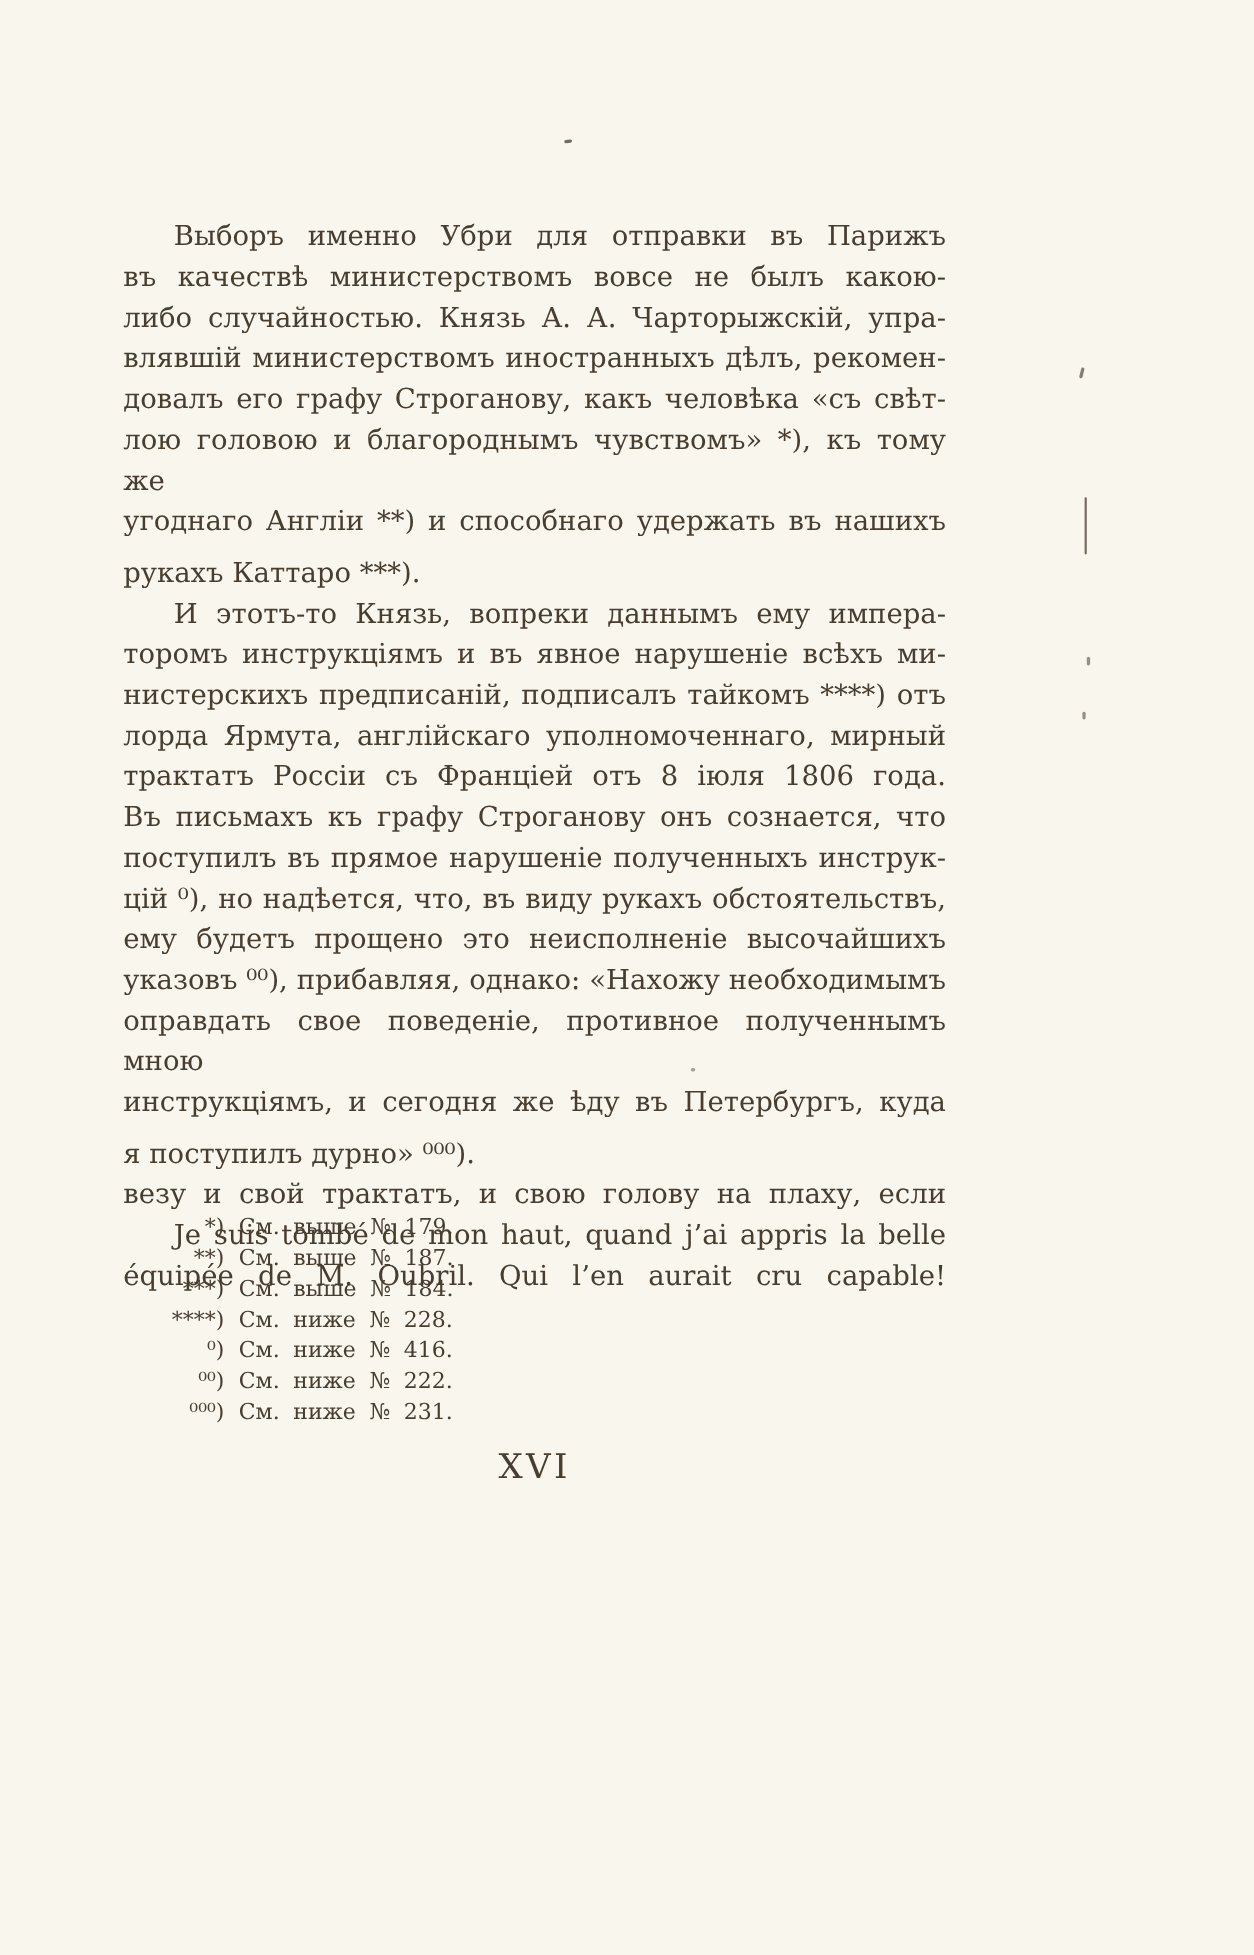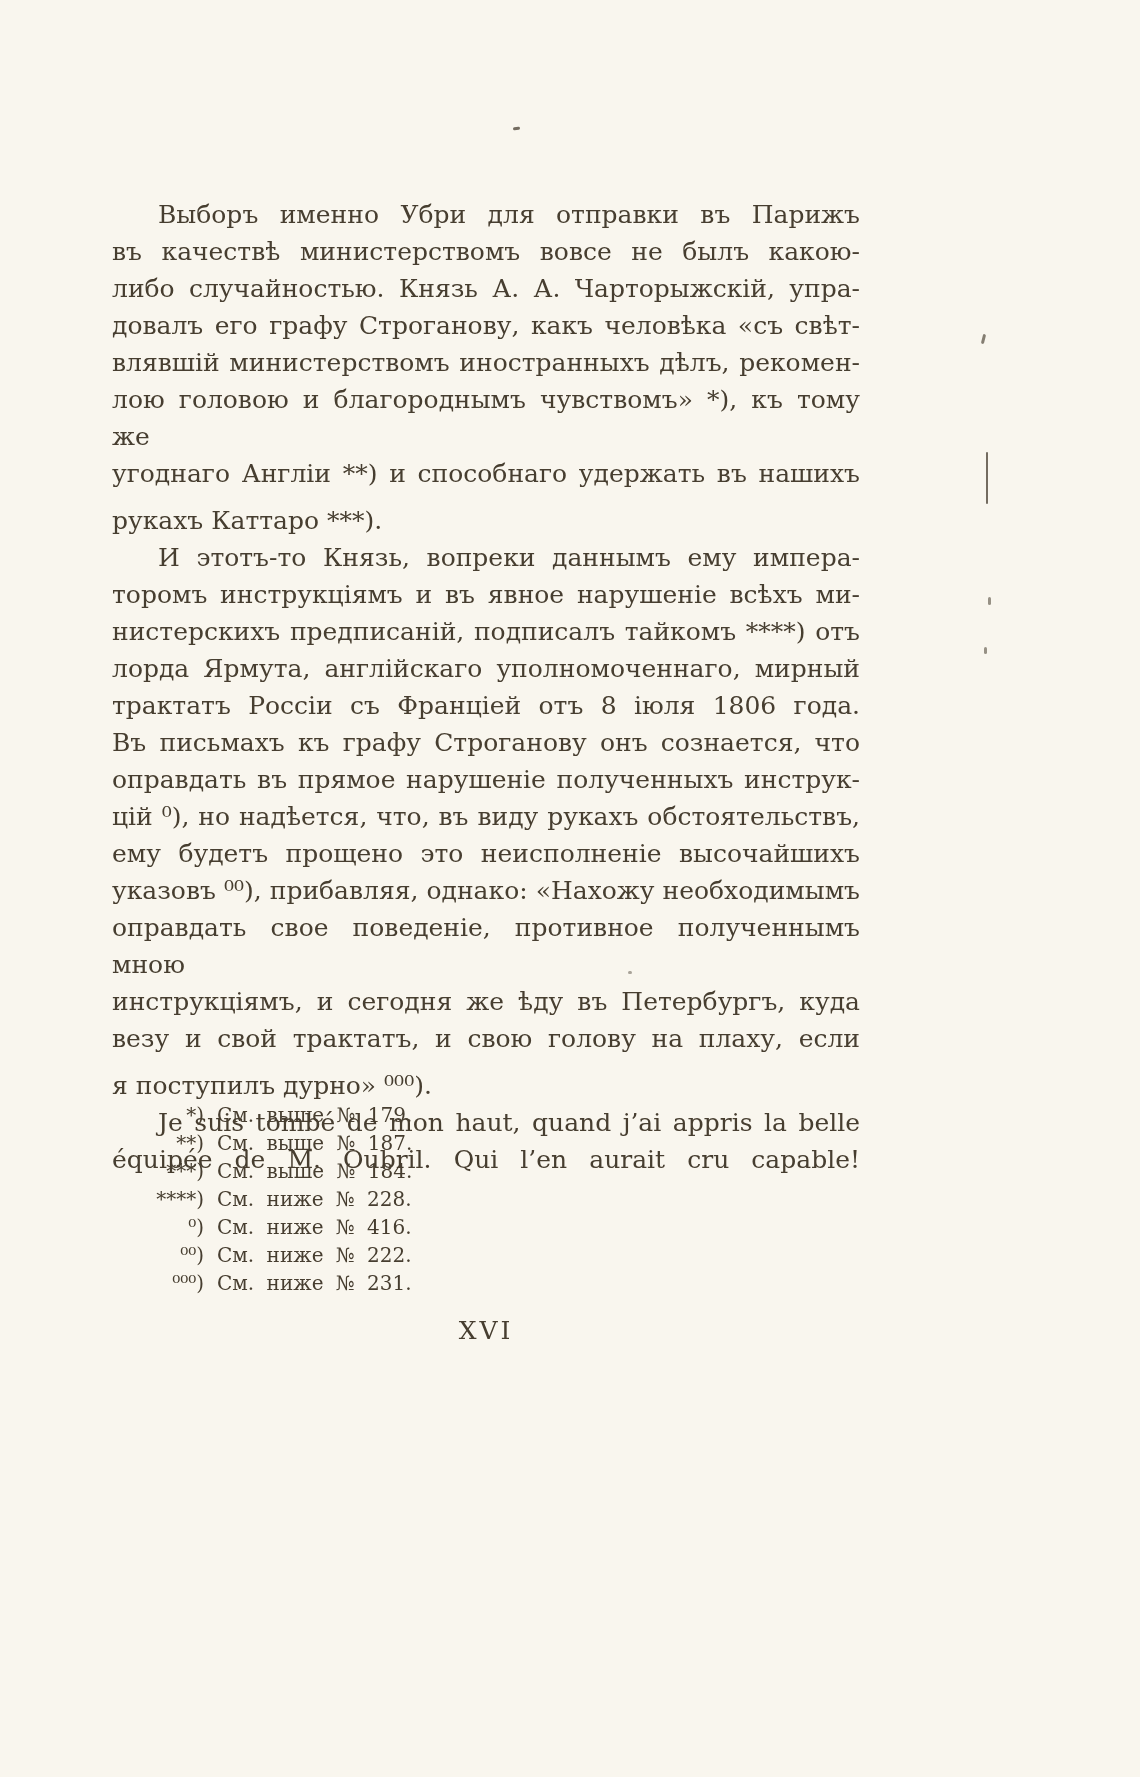--- a/index.html
+++ b/index.html
@@ -45,21 +45,21 @@
   .fn-marker { width: 92px; text-align: right; flex: none; }
   .fn-text { margin-left: 13px; word-spacing: 6px; }
 
   
   .page-number {
     position: absolute;
     left: 112px;
     top: 1316px;
     width: 748px;
     text-align: center;
-    font-size: 25px;
+    font-size: 31px;
     letter-spacing: 3px;
   }
 
   
   .artifact {
     position: absolute;
     background: var(--ink, #473e30);
     border-radius: 2px;
   }
   .a-top-dash   { left: 513px; top: 127px; width: 7px;  height: 3px;  opacity: .75; transform: rotate(-8deg); }
@@ -79,41 +79,41 @@
   <span class="artifact a-right-line"></span>
   <span class="artifact a-right-tick2"></span>
   <span class="artifact a-right-tick3"></span>
   <span class="artifact a-mid-dot"></span>
 
   <div class="text-block" id="paragraphs">
       <div class="paragraph">
         <div class="line first">Выборъ именно Убри для отправки въ Парижъ</div>
         <div class="line">въ качествѣ министерствомъ вовсе не былъ какою-</div>
         <div class="line">либо случайностью. Князь А. А. Чарторыжскій, упра-</div>
+        <div class="line">влявшій министерствомъ иностранныхъ дѣлъ, рекомен-</div>
         <div class="line">довалъ его графу Строганову, какъ человѣка «съ свѣт-</div>
-        <div class="line">влявшій министерствомъ иностранныхъ дѣлъ, рекомен-</div>
         <div class="line">лою головою и благороднымъ чувствомъ» *), къ тому же</div>
         <div class="line">угоднаго Англіи **) и способнаго удержать въ нашихъ</div>
         <div class="line short">рукахъ Каттаро ***).</div>
       </div>
       <div class="paragraph">
         <div class="line first">И этотъ-то Князь, вопреки даннымъ ему импера-</div>
         <div class="line">торомъ инструкціямъ и въ явное нарушеніе всѣхъ ми-</div>
         <div class="line">нистерскихъ предписаній, подписалъ тайкомъ ****) отъ</div>
         <div class="line">лорда Ярмута, англійскаго уполномоченнаго, мирный</div>
         <div class="line">трактатъ Россіи съ Франціей отъ 8 іюля 1806 года.</div>
         <div class="line">Въ письмахъ къ графу Строганову онъ сознается, что</div>
-        <div class="line">оправдать въ прямое нарушеніе полученныхъ инструк-</div>
+        <div class="line">поступилъ въ прямое нарушеніе полученныхъ инструк-</div>
         <div class="line">цій ⁰), но надѣется, что, въ виду рукахъ обстоятельствъ,</div>
         <div class="line">ему будетъ прощено это неисполненіе высочайшихъ</div>
         <div class="line">указовъ ⁰⁰), прибавляя, однако: «Нахожу необходимымъ</div>
         <div class="line">оправдать свое поведеніе, противное полученнымъ мною</div>
         <div class="line">инструкціямъ, и сегодня же ѣду въ Петербургъ, куда</div>
+        <div class="line short">я поступилъ дурно» ⁰⁰⁰).</div>
         <div class="line">везу и свой трактатъ, и свою голову на плаху, если</div>
-        <div class="line short">я поступилъ дурно» ⁰⁰⁰).</div>
       </div>
       <div class="paragraph">
         <div class="line first">Je suis tombé de mon haut, quand j’ai appris la belle</div>
         <div class="line">équipée de M. Oubril. Qui l’en aurait cru capable!</div>
       </div>
     </div>
 
   <div class="footnotes" id="footnotes">
       <div class="footnote">
         <span class="fn-marker">*)</span>

